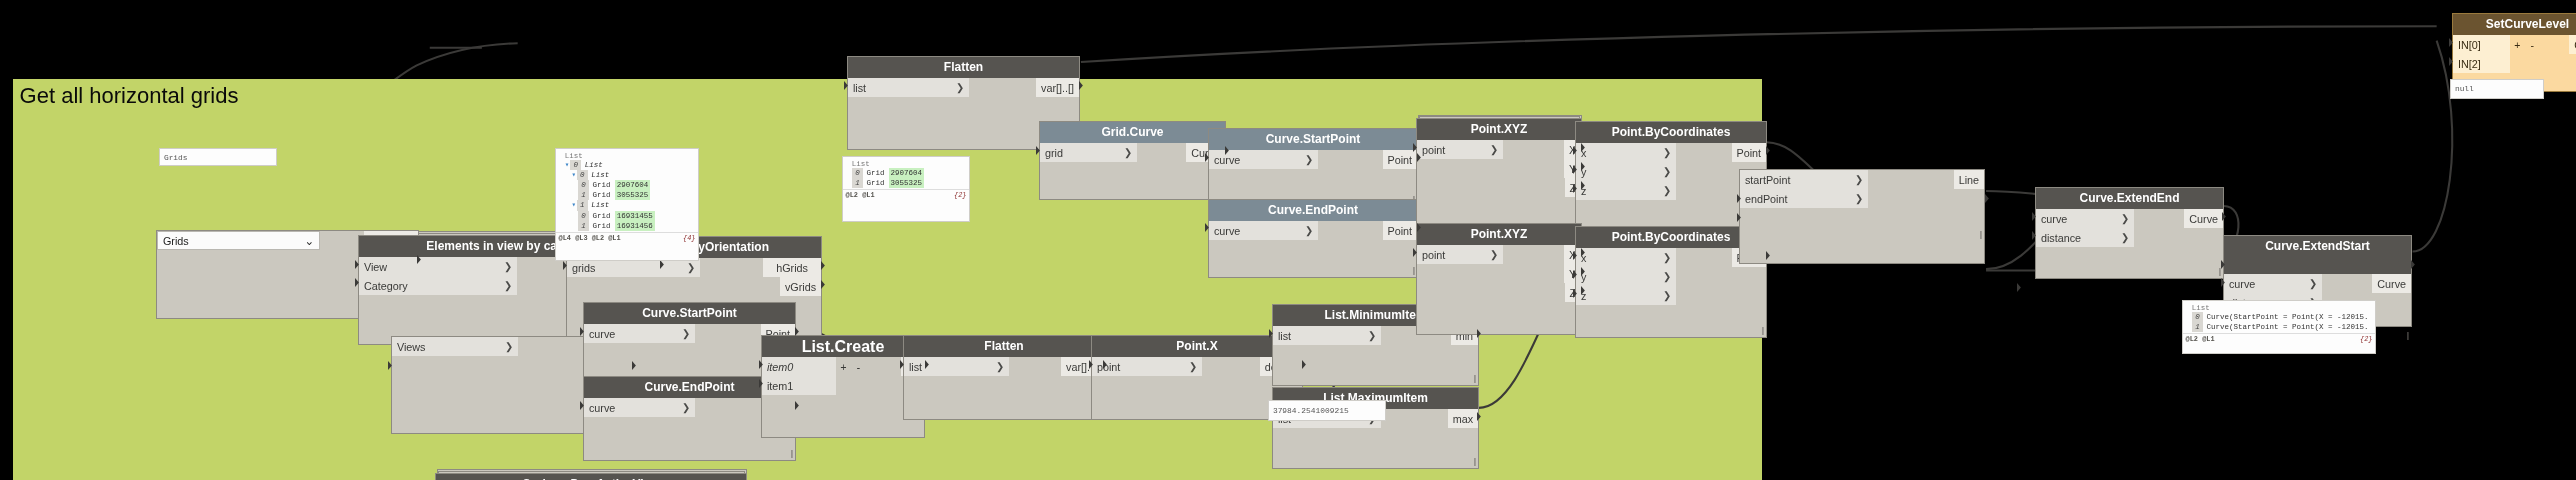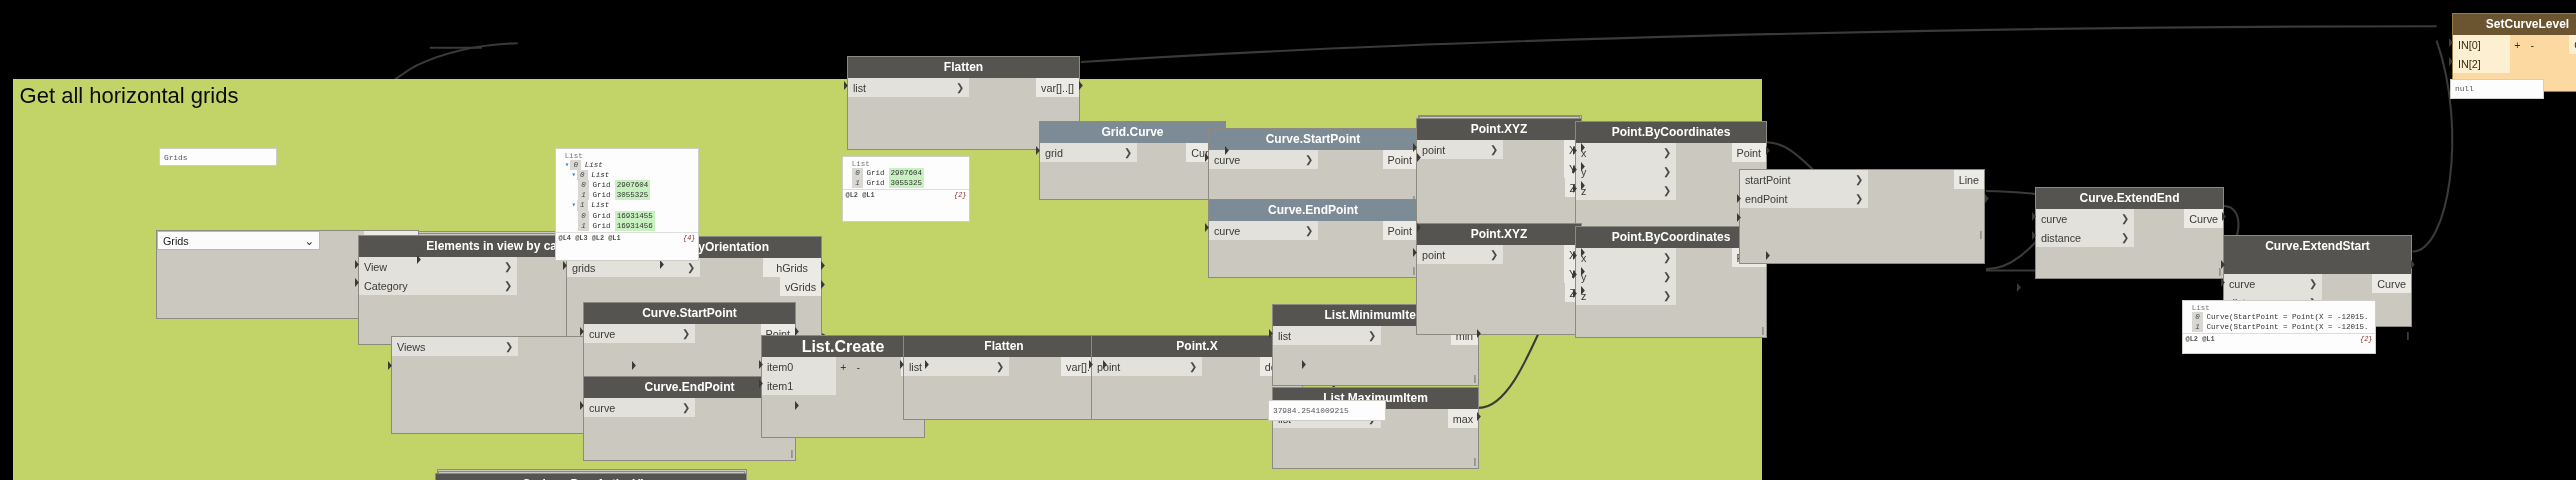--- a/index.html
+++ b/index.html
@@ -294,21 +294,21 @@
         </div>
         <div class="lacing" style="font-size: 10.7px;">l</div>
       </div>
     </div>
     <div class="pintab" style="left: 759px; top: 360px; width: 3.9px; height: 8.9px; z-index: 5;"></div>
     <div class="pintab" style="left: 925px; top: 360px; width: 3.9px; height: 8.9px; z-index: 5;"></div>
     <div class="pintab" style="left: 759px; top: 379px; width: 3.9px; height: 8.9px; z-index: 5;"></div>
     <div class="node" style="left: 761px; top: 335px; width: 164px; height: 103px; z-index: 4;">
       <div class="hdr" style="height: 21.3px; line-height: 21.3px; font-size: 16px;">List.Create</div>
       <div class="ports" style="position: relative; height: calc(100% - 21.3px);">
-        <div class="prow" style="height: 19px; position: absolute; left: 0px; right: 0px; top: 0px;">
+        <div class="prow" style="height: 19px; position: absolute; left: 0px; right: 0px; top: 0px; font-style: italic;">
           <div class="pin" style="width: 74px; height: 19px; font-size: 10.8px; padding: 0px 4.9px;">
             <span>item0</span>
           </div>
           <div class="opbtn" style="width: 14.8px; height: 19px; font-size: 10.5px;">+</div>
           <div class="opbtn" style="width: 14.8px; height: 19px; font-size: 10.5px;">-</div>
           <div class="filler"></div>
           <div class="pout" style="height: 19px; font-size: 10.8px; padding: 0px 4.9px;">
             <span>list</span>
           </div>
         </div>

